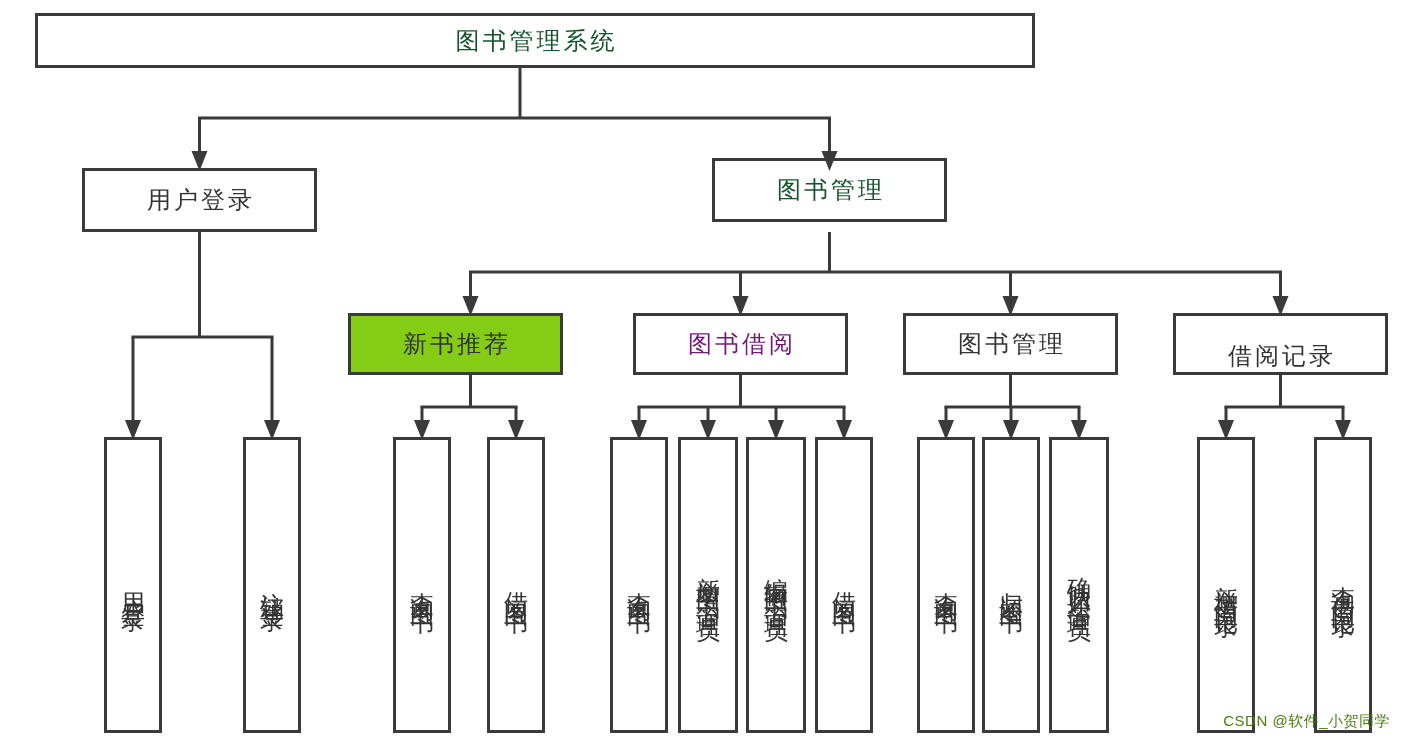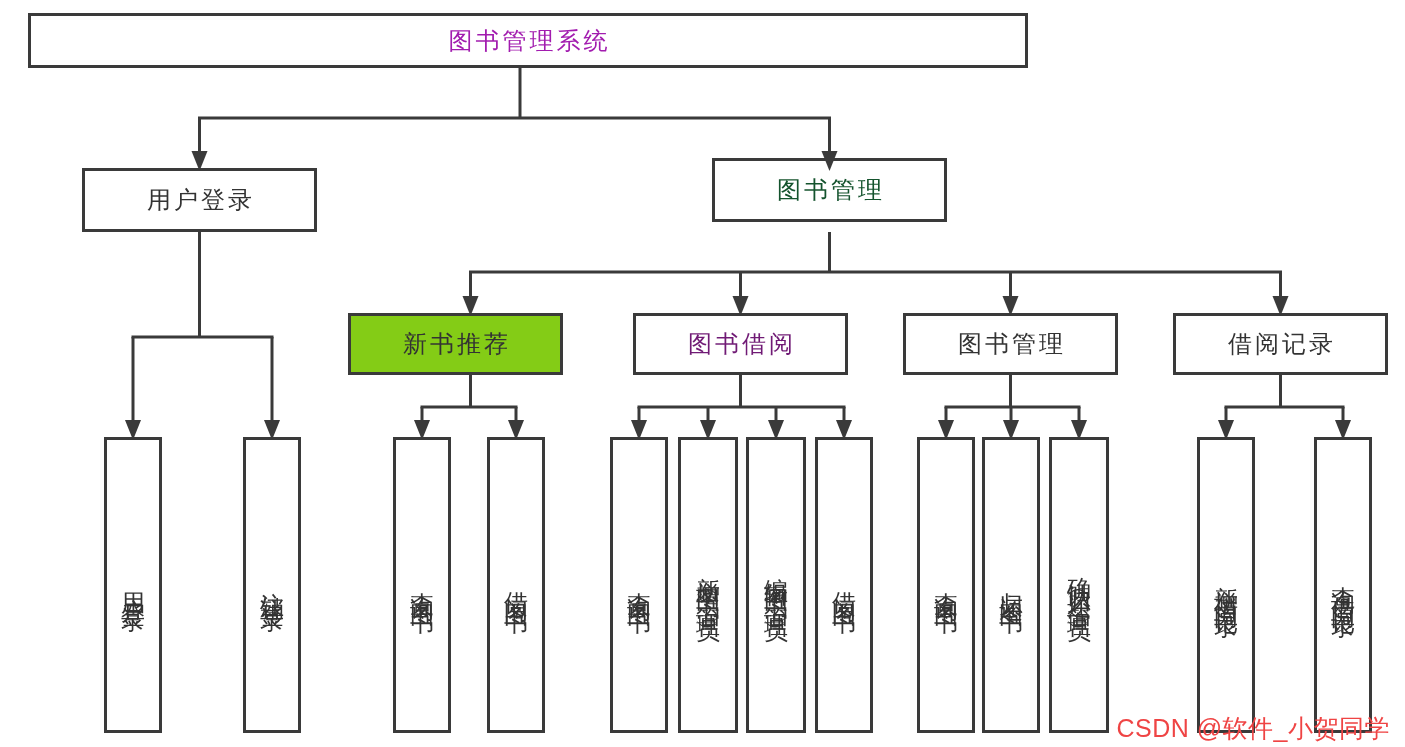--- a/index.html
+++ b/index.html
@@ -43,23 +43,23 @@
     writing-mode: vertical-rl;
     text-orientation: mixed;
     letter-spacing: 6px;
     line-height: 1;
     text-indent: 0;
   }
   #watermark {
     position: absolute;
     top: 712px;
     right: 15px;
-    font-size: 25px;
+    font-size: 15px;
     letter-spacing: 0.5px;
-    color: #ef4444;
+    color: #4d7c0f;
     z-index: 3;
     white-space: nowrap;
   }
 </style>
 </head>
 <body>
 
 <div id="stage">
   <svg id="edges" width="1405" height="747">
       <line x1="520" y1="68" x2="520" y2="118" stroke="#3a3a3a" stroke-width="3"></line>
@@ -109,39 +109,39 @@
       <line x1="1079" y1="407" x2="1079" y2="423" stroke="#3a3a3a" stroke-width="3"></line>
       <polygon points="1071,420 1087,420 1079,440" fill="#3a3a3a"></polygon>
       <line x1="1280.5" y1="375" x2="1280.5" y2="407" stroke="#3a3a3a" stroke-width="3"></line>
       <line x1="1224.5" y1="407" x2="1344.5" y2="407" stroke="#3a3a3a" stroke-width="3"></line>
       <line x1="1226" y1="407" x2="1226" y2="423" stroke="#3a3a3a" stroke-width="3"></line>
       <polygon points="1218,420 1234,420 1226,440" fill="#3a3a3a"></polygon>
       <line x1="1343" y1="407" x2="1343" y2="423" stroke="#3a3a3a" stroke-width="3"></line>
       <polygon points="1335,420 1351,420 1343,440" fill="#3a3a3a"></polygon>
     </svg>
   <div id="nodes">
-      <div class="node" style="left: 28px; top: 13px; width: 1000px; height: 55px; border-color: rgb(58, 58, 58); background: rgb(255, 255, 255); color: #a21caf;">
+      <div class="node" style="left: 35px; top: 13px; width: 1000px; height: 55px; border-color: rgb(58, 58, 58); background: rgb(255, 255, 255); color: #14532d;">
         <span class="lbl">图书管理系统</span>
       </div>
       <div class="node" style="left: 82px; top: 168px; width: 235px; height: 64px; border-color: rgb(58, 58, 58); background: rgb(255, 255, 255); color: rgb(51, 51, 51);">
         <span class="lbl">用户登录</span>
       </div>
       <div class="node" style="left: 712px; top: 158px; width: 235px; height: 64px; border-color: rgb(58, 58, 58); background: rgb(255, 255, 255); color: #14532d;">
         <span class="lbl">图书管理</span>
       </div>
       <div class="node" style="left: 348px; top: 313px; width: 215px; height: 62px; border-color: rgb(58, 58, 58); background: #84cc16; color: rgb(51, 51, 51); font-family: Liberation Mono, monospace;">
         <span class="lbl">新书推荐</span>
       </div>
       <div class="node" style="left: 633px; top: 313px; width: 215px; height: 62px; border-color: rgb(58, 58, 58); background: rgb(255, 255, 255); color: #701a75;">
         <span class="lbl">图书借阅</span>
       </div>
       <div class="node" style="left: 903px; top: 313px; width: 215px; height: 62px; border-color: rgb(58, 58, 58); background: rgb(255, 255, 255); color: rgb(51, 51, 51);">
         <span class="lbl">图书管理</span>
       </div>
-      <div class="node" style="left: 1173px; top: 313px; width: 215px; height: 62px; border-color: rgb(58, 58, 58); background: rgb(255, 255, 255); color: rgb(51, 51, 51);">
+      <div class="node" style="left: 1173px; top: 313px; width: 215px; height: 62px; border-color: rgb(58, 58, 58); background: rgb(255, 255, 255); color: rgb(51, 51, 51); align-items: flex-end;">
         <span class="lbl">借阅记录</span>
       </div>
       <div class="node vert" style="left: 104px; top: 437px; width: 58px; height: 296px; border-color: rgb(58, 58, 58); background: rgb(255, 255, 255); color: rgb(51, 51, 51);">
         <span class="lbl">用户登录</span>
       </div>
       <div class="node vert" style="left: 243px; top: 437px; width: 58px; height: 296px; border-color: rgb(58, 58, 58); background: rgb(255, 255, 255); color: rgb(51, 51, 51);">
         <span class="lbl">注销登录</span>
       </div>
       <div class="node vert" style="left: 393px; top: 437px; width: 58px; height: 296px; border-color: rgb(58, 58, 58); background: rgb(255, 255, 255); color: rgb(51, 51, 51);">
         <span class="lbl">查询图书</span>

